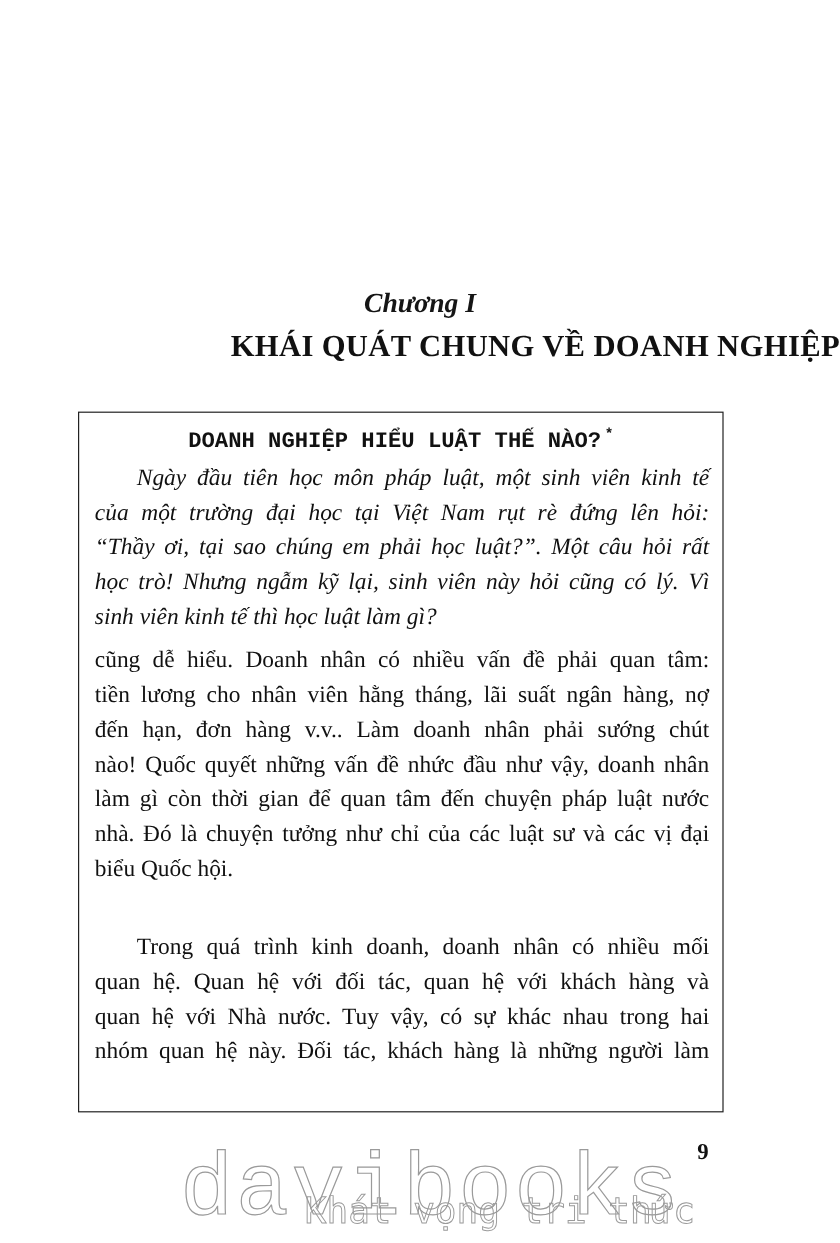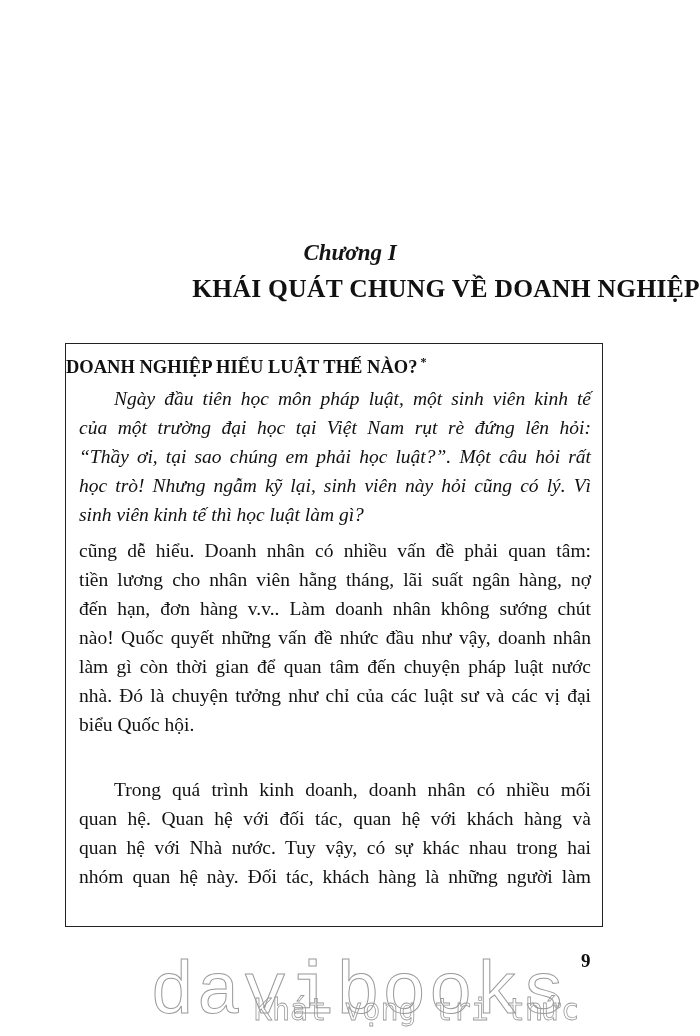--- a/index.html
+++ b/index.html
@@ -28,24 +28,25 @@
     }
     .boxed-section {
       position: absolute;
       left: 65px; top: 343px;
       width: 538px; height: 584px;
       border: 1.6px solid #222222;
       box-sizing: border-box;
     }
     .box-heading {
       position: absolute; left: 0; right: 0; top: 11px;
-      text-align: left;
+      text-align: center;
       font-weight: bold;
       font-size: 18.5px;
       color: #111111;
+      font-family: Liberation Mono, monospace;
     }
     .box-heading .mark {
       font-size: 12px; vertical-align: super; font-weight: bold; margin-left: 3px;
     }
     .para {
       position: absolute; left: 13px; width: 512px;
       font-size: 19.5px;
       line-height: 29px;
       text-align: justify;
       margin: 0;
@@ -100,21 +101,21 @@
     <span class="line indent">Ngày đầu tiên học môn pháp luật, một sinh viên kinh tế</span>
     <span class="line">của một trường đại học tại Việt Nam rụt rè đứng lên hỏi:</span>
     <span class="line">“Thầy ơi, tại sao chúng em phải học luật?”. Một câu hỏi rất</span>
     <span class="line">học trò! Nhưng ngẫm kỹ lại, sinh viên này hỏi cũng có lý. Vì</span>
     <span class="line last">sinh viên kinh tế thì học luật làm gì?</span>
   </p>
 
   <p class="para p2">
     <span class="line">cũng dễ hiểu. Doanh nhân có nhiều vấn đề phải quan tâm:</span>
     <span class="line">tiền lương cho nhân viên hằng tháng, lãi suất ngân hàng, nợ</span>
-    <span class="line">đến hạn, đơn hàng v.v.. Làm doanh nhân không sướng chút</span>
+    <span class="line">đến hạn, đơn hàng v.v.. Làm doanh nhân phải sướng chút</span>
     <span class="line">nào! Quốc quyết những vấn đề nhức đầu như vậy, doanh nhân</span>
     <span class="line">làm gì còn thời gian để quan tâm đến chuyện pháp luật nước</span>
     <span class="line">nhà. Đó là chuyện tưởng như chỉ của các luật sư và các vị đại</span>
     <span class="line last">biểu Quốc hội.</span>
   </p>
 
   <p class="para p3">
     <span class="line indent">Trong quá trình kinh doanh, doanh nhân có nhiều mối</span>
     <span class="line">quan hệ. Quan hệ với đối tác, quan hệ với khách hàng và</span>
     <span class="line">quan hệ với Nhà nước. Tuy vậy, có sự khác nhau trong hai</span>

